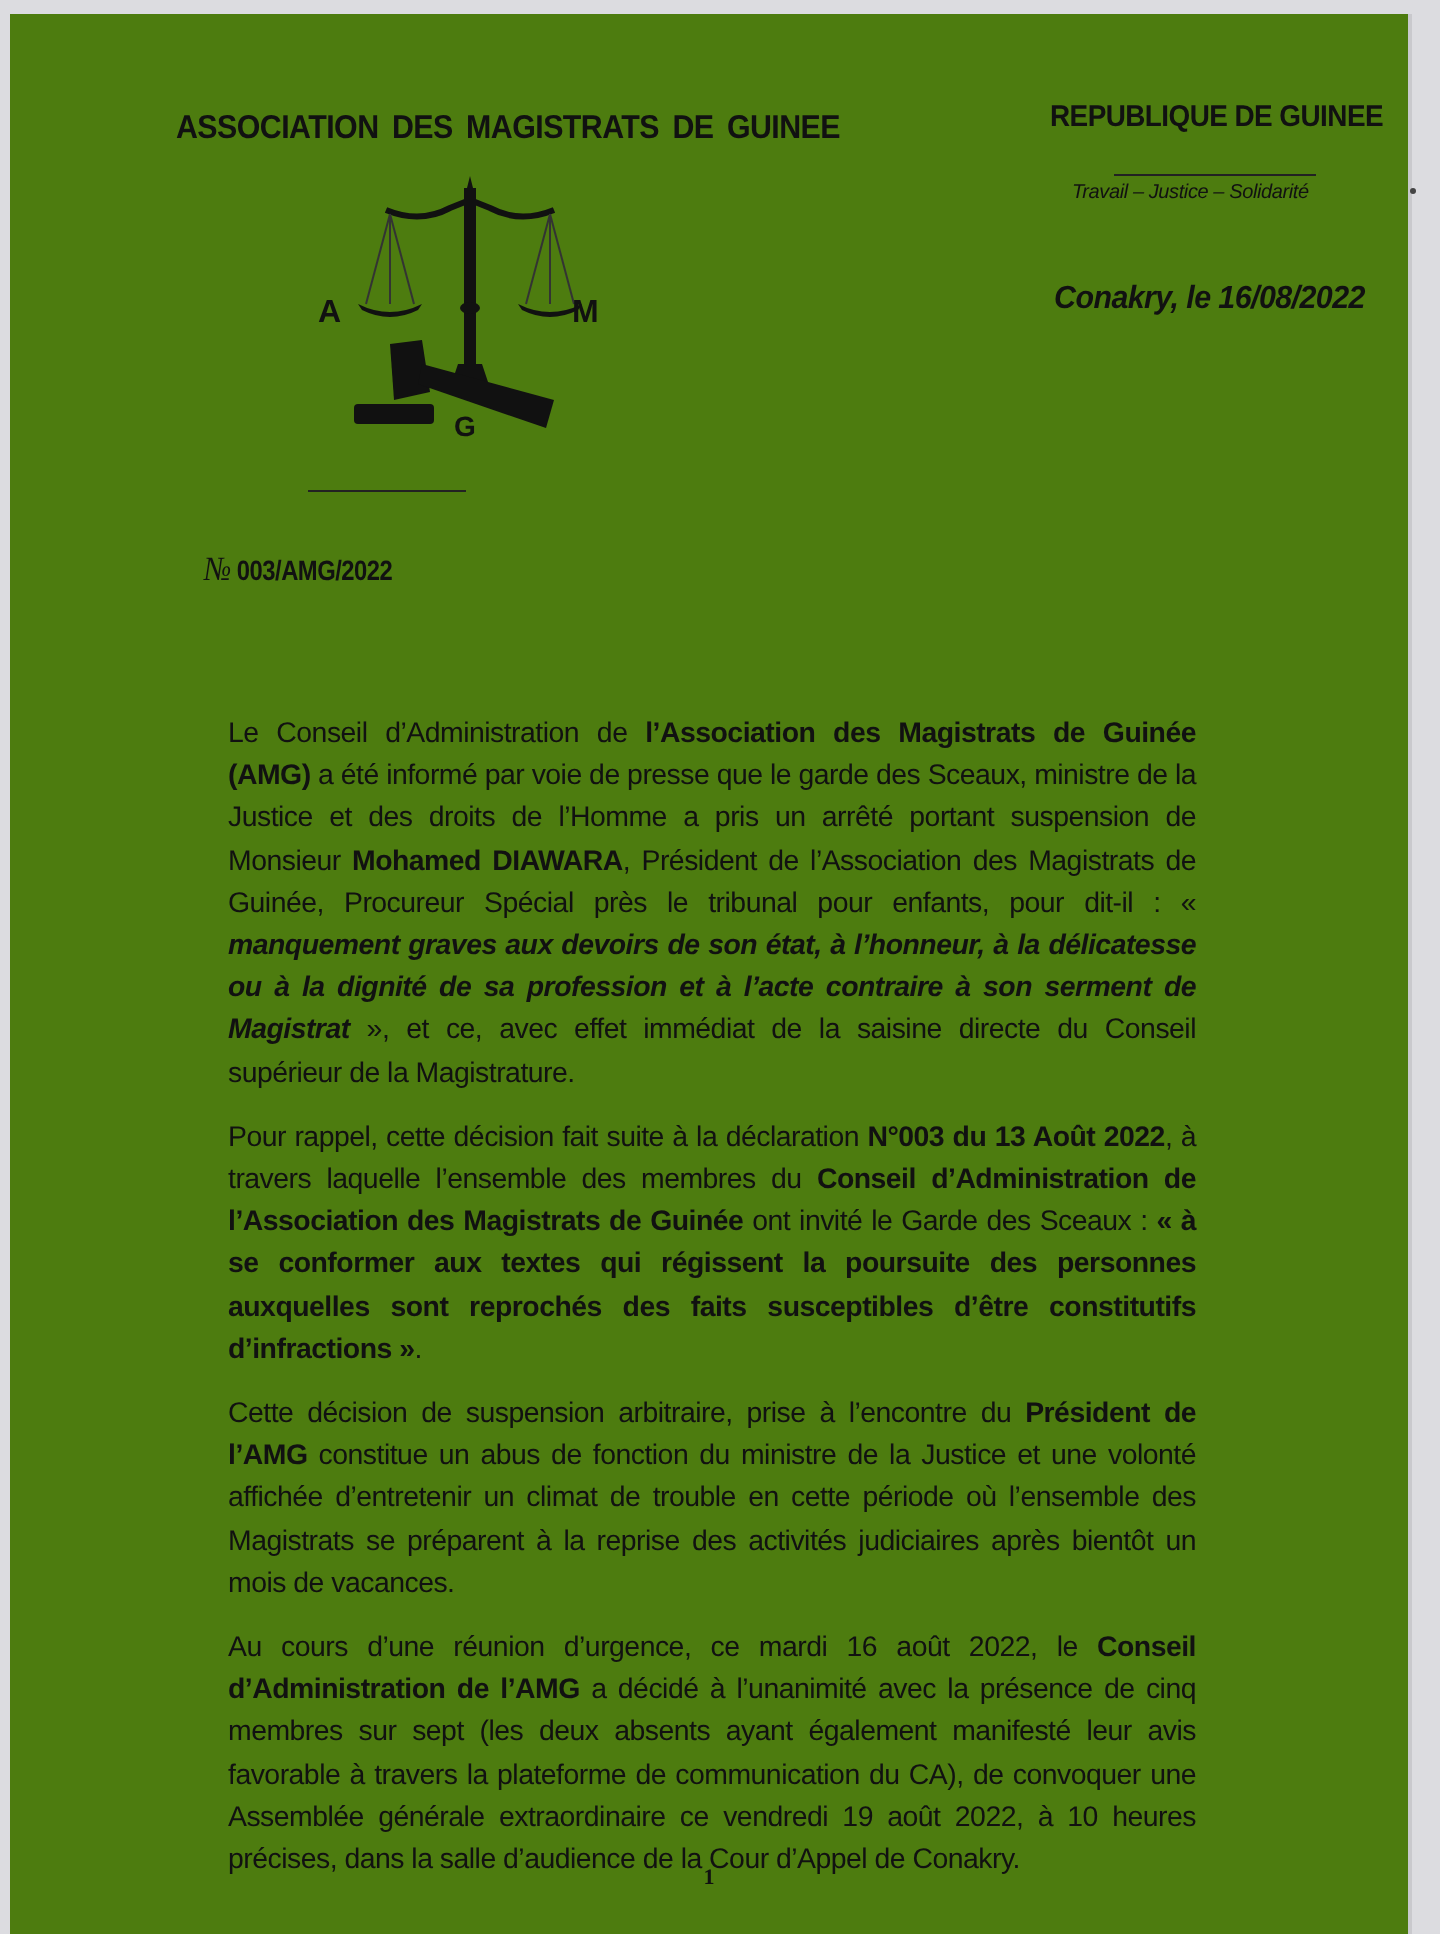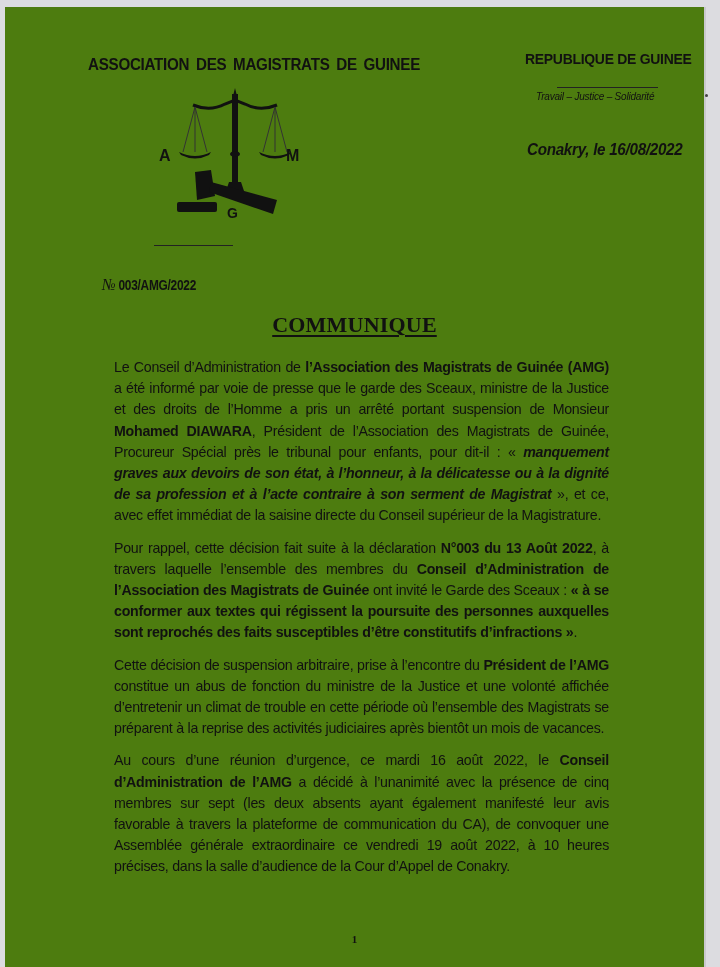--- a/index.html
+++ b/index.html
@@ -52,21 +52,21 @@
       left: 0; width: 699px; top: 305px; text-align: center;
       font-family: "Liberation Serif", serif; font-weight: bold; font-size: 22px;
       letter-spacing: 0.2px;
     }
     .title span { text-decoration: underline; text-decoration-thickness: 2px; text-underline-offset: 3px; }
     .body {
       left: 109px; top: 350px; width: 500px;
       font-size: 14.2px; line-height: 21.2px; text-align: justify;
       letter-spacing: -0.25px;
     }
-    .body p { margin: 0 5px 11px 0; }
+    .body p { margin: 0 16px 11px 0; }
     .page-num {
       left: 0; width: 699px; top: 926px; text-align: center;
       font-family: "Liberation Serif", serif; font-size: 11px; font-weight: bold;
     }
   </style>
 </head>
 <body>
 
 <div class="sheet">
 
@@ -113,23 +113,20 @@
       <rect x="22" y="120" width="40" height="10" rx="2" fill="#111"></rect>
     </svg>
   </div>
   <div class="abs logo-rule"></div>
 
   <div class="abs ref">
     <span class="no">№</span>
     <span>003/AMG/2022</span>
   </div>
 
-  <div class="abs title">
-    <span>COMMUNIQUE</span>
-  </div>
 
   <div class="abs body" id="doc-body">
     <p><span>Le Conseil d’Administration de </span><span style="font-weight: bold;">l’Association des Magistrats de Guinée (AMG)</span><span> a été informé par voie de presse que le garde des Sceaux, ministre de la Justice et des droits de l’Homme a pris un arrêté portant suspension de Monsieur </span><span style="font-weight: bold;">Mohamed DIAWARA</span><span>, Président de l’Association des Magistrats de Guinée, Procureur Spécial près le tribunal pour enfants, pour dit-il : « </span><span style="font-weight: bold; font-style: italic;">manquement graves aux devoirs de son état, à l’honneur, à la délicatesse ou à la dignité de sa profession et à l’acte contraire à son serment de Magistrat</span><span> », et ce, avec effet immédiat de la saisine directe du Conseil supérieur de la Magistrature.</span></p>
     <p><span>Pour rappel, cette décision fait suite à la déclaration </span><span style="font-weight: bold;">N°003 du 13 Août 2022</span><span>, à travers laquelle l’ensemble des membres du </span><span style="font-weight: bold;">Conseil d’Administration de l’Association des Magistrats de Guinée</span><span> ont invité le Garde des Sceaux : </span><span style="font-weight: bold;">« à se conformer aux textes qui régissent la poursuite des personnes auxquelles sont reprochés des faits susceptibles d’être constitutifs d’infractions »</span><span>.</span></p>
     <p><span>Cette décision de suspension arbitraire, prise à l’encontre du </span><span style="font-weight: bold;">Président de l’AMG</span><span> constitue un abus de fonction du ministre de la Justice et une volonté affichée d’entretenir un climat de trouble en cette période où l’ensemble des Magistrats se préparent à la reprise des activités judiciaires après bientôt un mois de vacances.</span></p>
     <p><span>Au cours d’une réunion d’urgence, ce mardi 16 août 2022, le </span><span style="font-weight: bold;">Conseil d’Administration de l’AMG</span><span> a décidé à l’unanimité avec la présence de cinq membres sur sept (les deux absents ayant également manifesté leur avis favorable à travers la plateforme de communication du CA), de convoquer une Assemblée générale extraordinaire ce vendredi 19 août 2022, à 10 heures précises, dans la salle d’audience de la Cour d’Appel de Conakry.</span></p>
   </div>
 
   <div class="abs page-num">1</div>
 </div>

